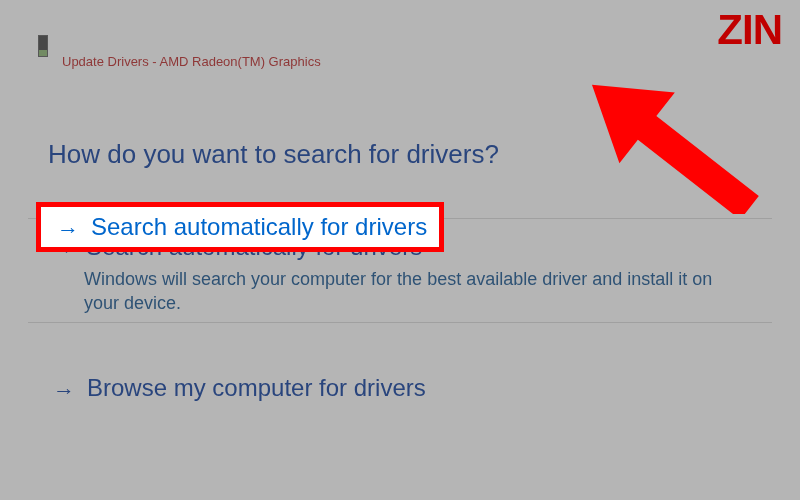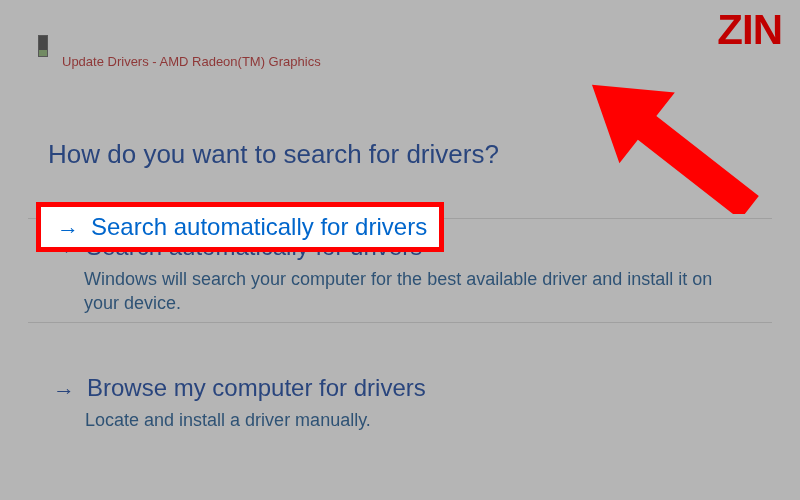--- a/index.html
+++ b/index.html
@@ -158,21 +158,20 @@
         <span class="opt-title">Search automatically for drivers</span>
       </div>
       <div class="opt-desc">Windows will search your computer for the best available driver and install it on your device.</div>
     </div>
 
     <div class="option">
       <div class="opt-title-row">
         <span class="arrow">→</span>
         <span class="opt-title">Browse my computer for drivers</span>
       </div>
-      <div class="opt-desc">Locate and install a driver manually.</div>
     </div>
 
   </div>
 </div>
 
 <div class="overlay"></div>
 
 <div class="highlight-box">
   <div class="hl-row">
     <span class="hl-arrow">→</span>

